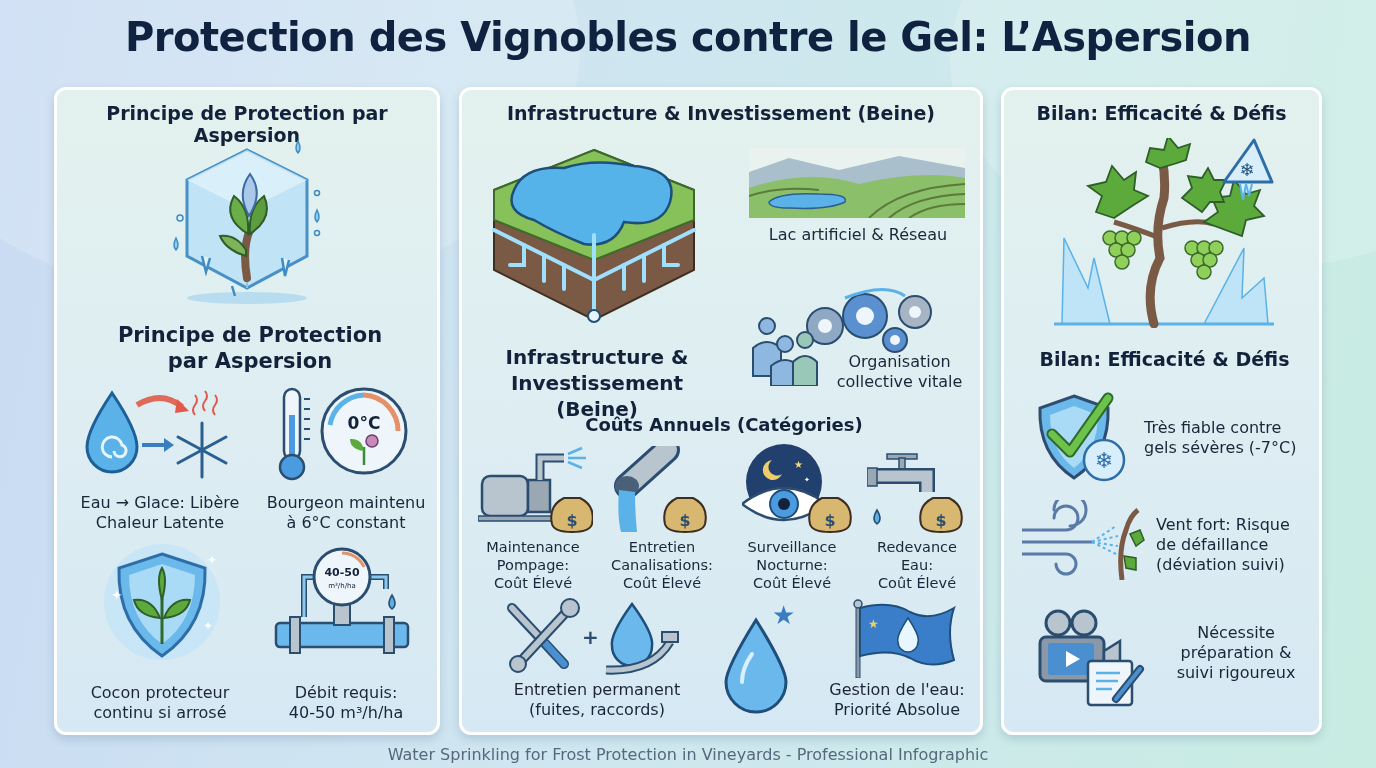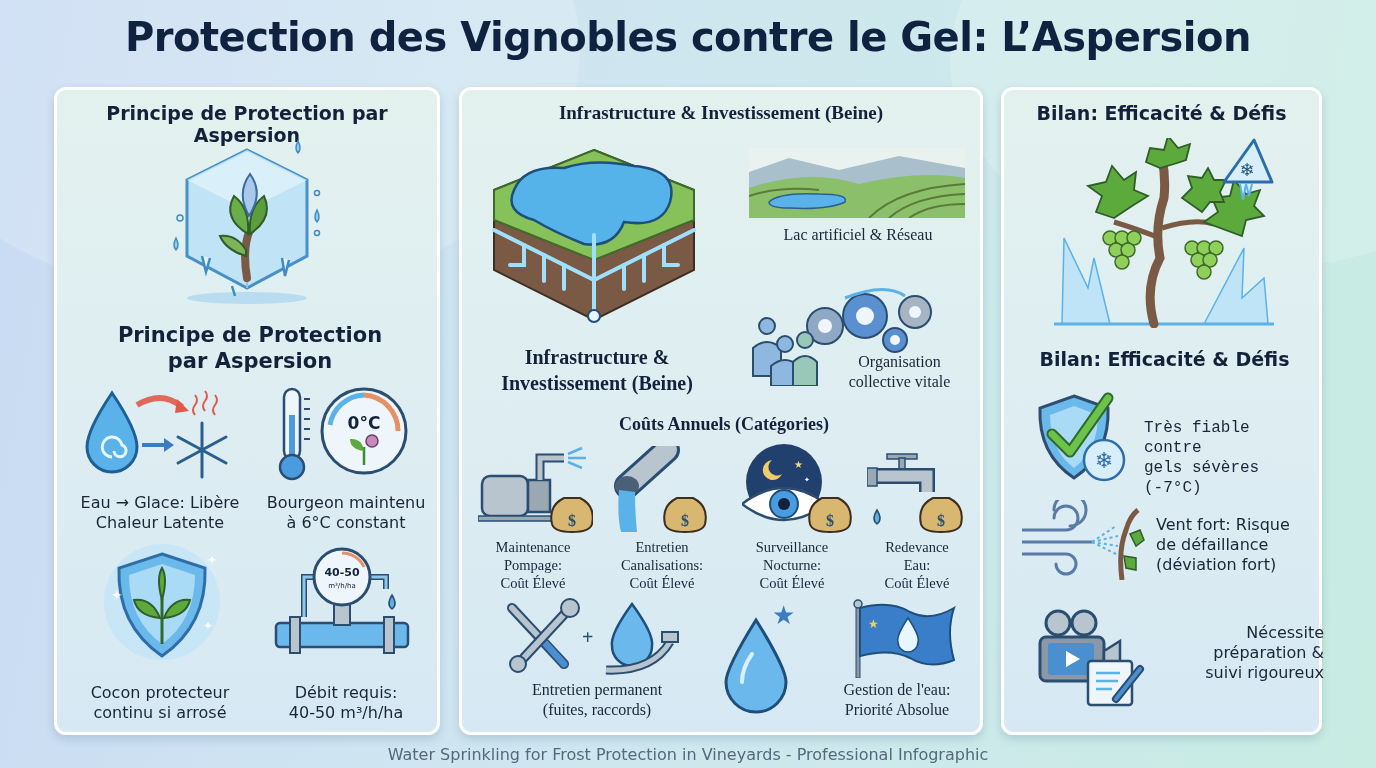--- a/index.html
+++ b/index.html
@@ -19,21 +19,21 @@
     font-family: "DejaVu Sans", sans-serif; font-weight: bold; font-size: 40px;
     color: #0f2340; letter-spacing: -0.5px;
   }
   .panel {
     position: absolute; top: 87px; height: 648px;
     background: linear-gradient(180deg, #e3f1ee 0%, #ddedf2 55%, #d6e8f3 100%);
     border: 3px solid #ffffff; border-radius: 12px;
     box-shadow: 0 4px 10px rgba(40,70,110,0.18);
   }
   #panel-left { left: 54px; width: 386px; }
-  #panel-mid { left: 459px; width: 524px; font-family: Liberation Serif, serif; }
+  #panel-mid { left: 459px; width: 524px; }
   #panel-right { left: 1001px; width: 321px; }
   .panel-title {
     position: absolute; left: 0; width: 100%; text-align: center;
     font-weight: bold; font-size: 19px; color: #14213a;
   }
   .sub-title {
     position: absolute; text-align: center; font-weight: bold; color: #14213a;
   }
   .cap {
     position: absolute; text-align: center; font-size: 16px; line-height: 20px; color: #1b2638;
@@ -361,58 +361,58 @@
   <div class="sub-title" style="left:0;top:258px;width:321px;font-size:19px;">Bilan: Efficacité &amp; Défis</div>
 
   <svg class="icon" style="left:30px;top:300px;" width="95" height="95" viewBox="0 0 95 95">
     <path d="M40 6 L74 18 Q76 64 40 88 Q4 64 6 18Z" fill="#6bb8ea" stroke="#2e4d70" stroke-width="3"></path>
     <path d="M40 16 L64 25 Q64 60 40 78 Q16 60 16 25Z" fill="#a9daf6"></path>
     <path d="M18 44 L36 62 L74 8" stroke="#2f6a2a" stroke-width="11" fill="none" stroke-linecap="round" stroke-linejoin="round"></path>
     <path d="M18 44 L36 62 L74 8" stroke="#6cc24a" stroke-width="7" fill="none" stroke-linecap="round" stroke-linejoin="round"></path>
     <circle cx="70" cy="70" r="20" fill="#d8eefa" stroke="#2e6ea8" stroke-width="2.5"></circle>
     <text x="70" y="78" text-anchor="middle" font-size="22" fill="#2e6ea8">❄</text>
   </svg>
-  <div class="cap" style="left:140px;top:328px;width:170px;text-align:left;font-family:Liberation Mono, monospace;">
+  <div class="cap" style="left:140px;top:328px;width:170px;text-align:left;">
     <div>Très fiable contre</div>
     <div>gels sévères (-7°C)</div>
   </div>
 
   <svg class="icon" style="left:18px;top:410px;" width="130" height="80" viewBox="0 0 130 80">
     <g stroke="#5a7aa8" stroke-width="3" fill="none" stroke-linecap="round">
       <path d="M0 30 H44 a12 12 0 1 0 -12 -12"></path>
         <path d="M0 42 H70"></path>
         <path d="M0 54 H44 a10 10 0 1 1 -10 10"></path>
       <path d="M48 26 a16 16 0 1 0 -16 -16"></path>
     </g>
     <path d="M70 42 l24 -16 M70 42 l26 -6 M70 42 l26 4 M70 42 l24 12" stroke="#5ab2e8" stroke-width="2" stroke-dasharray="3 3"></path>
     <path d="M100 80 Q96 50 104 30 Q108 16 116 10" stroke="#7a5a45" stroke-width="5" fill="none"></path>
     <path d="M108 34 l10 -4 l4 10 l-8 6Z M102 56 l12 2 l0 12 l-10 -2Z" fill="#5caa3c" stroke="#2f5e2a" stroke-width="1.5"></path>
   </svg>
   <div class="cap" style="left:152px;top:425px;width:160px;text-align:left;">
     <div>Vent fort: Risque</div>
     <div>de défaillance</div>
-    <div>(déviation fort)</div>
+    <div>(déviation suivi)</div>
   </div>
 
   <svg class="icon" style="left:28px;top:517px;" width="115" height="100" viewBox="0 0 115 100">
     <circle cx="26" cy="16" r="12" fill="#b8c4ce" stroke="#2a4d70" stroke-width="3"></circle>
     <circle cx="52" cy="16" r="12" fill="#b8c4ce" stroke="#2a4d70" stroke-width="3"></circle>
     <rect x="8" y="30" width="64" height="44" rx="6" fill="#8a98a8" stroke="#2a4d70" stroke-width="3"></rect>
     <rect x="16" y="36" width="46" height="32" rx="3" fill="#4a8fd0"></rect>
     <polygon points="34,44 34,60 48,52" fill="#ffffff"></polygon>
     <polygon points="72,44 88,34 88,72 72,62" fill="#b8c4ce" stroke="#2a4d70" stroke-width="2.5"></polygon>
     <rect x="56" y="54" width="44" height="44" rx="3" fill="#eef6fb" stroke="#2a4d70" stroke-width="2.5"></rect>
     <g stroke="#5ab2e8" stroke-width="2.5">
         <line x1="64" y1="66" x2="88" y2="66"></line>
         <line x1="64" y1="74" x2="86" y2="74"></line>
         <line x1="64" y1="82" x2="80" y2="82"></line>
       </g>
     <path d="M84 92 L108 62" stroke="#2a4d70" stroke-width="8" stroke-linecap="round"></path>
       <path d="M84 92 L108 62" stroke="#4a8fd0" stroke-width="4" stroke-linecap="round"></path>
   </svg>
-  <div class="cap" style="left:152px;top:533px;width:160px;text-align:right;margin-left:8px;">
+  <div class="cap" style="left:152px;top:533px;width:160px;text-align:center;">
     <div>Nécessite</div>
     <div>préparation &amp;</div>
     <div>suivi rigoureux</div>
   </div>
 </section>
 
 <div class="footer">Water Sprinkling for Frost Protection in Vineyards - Professional Infographic</div>
 
 </body></html>

